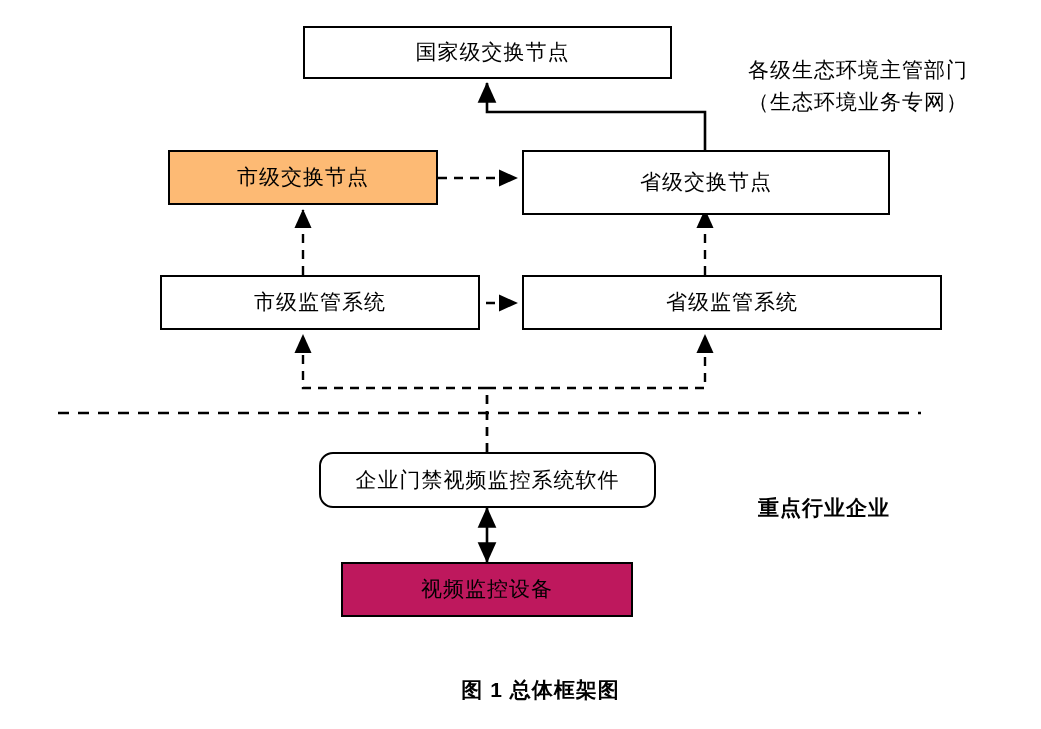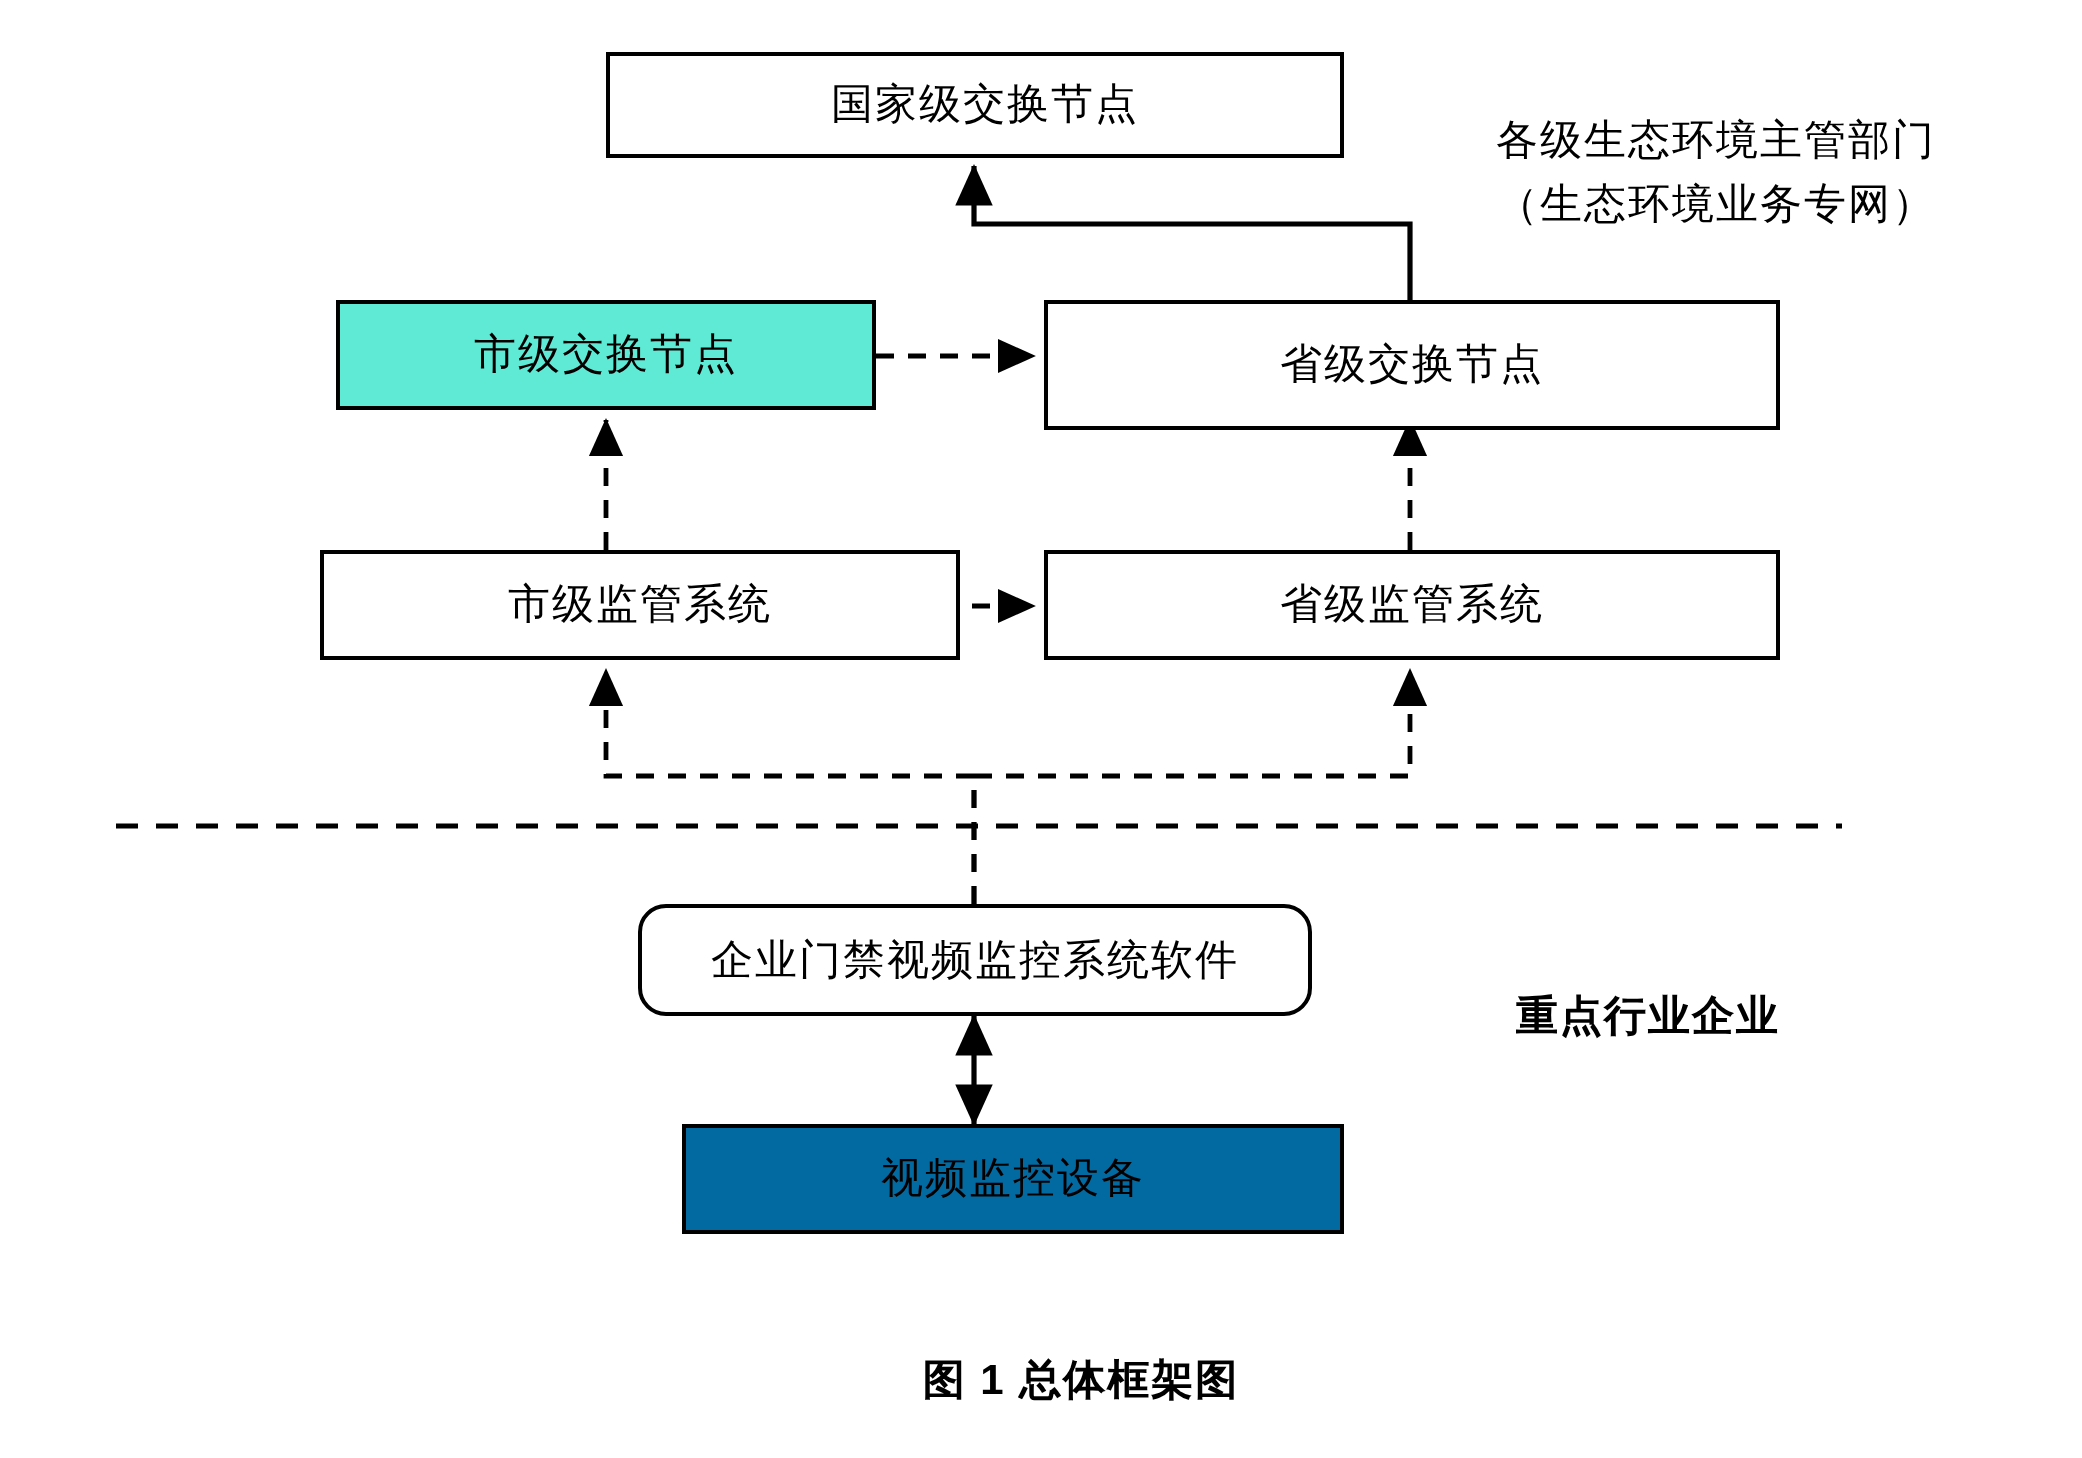--- a/index.html
+++ b/index.html
@@ -88,36 +88,36 @@
         <polyline points="487,452 487,388 705,388 705,335" fill="none" stroke="#000000" stroke-width="2.4" stroke-dasharray="9 7" marker-end="url(#arrow-end)"></polyline>
         <polyline points="487,508 487,562" fill="none" stroke="#000000" stroke-width="2.6" marker-end="url(#arrow-end)" marker-start="url(#arrow-start)"></polyline>
       </g>
     <line id="divider-line" stroke="#000000" stroke-width="2.4" stroke-dasharray="11 9" x1="58" y1="413" x2="921" y2="413"></line>
   </svg>
 
   <div id="nodes-layer">
       <div class="node-box" style="left: 303px; top: 26px; width: 369px; height: 53px; border-color: rgb(0, 0, 0); background: rgb(255, 255, 255); padding-left: 10px;">
         <span class="node-label">国家级交换节点</span>
       </div>
-      <div class="node-box" style="left: 168px; top: 150px; width: 270px; height: 55px; border-color: rgb(0, 0, 0); background: #5eead4;">
+      <div class="node-box" style="left: 168px; top: 150px; width: 270px; height: 55px; border-color: rgb(0, 0, 0); background: #fdba74;">
         <span class="node-label">市级交换节点</span>
       </div>
       <div class="node-box" style="left: 522px; top: 150px; width: 368px; height: 65px; border-color: rgb(0, 0, 0); background: rgb(255, 255, 255);">
         <span class="node-label">省级交换节点</span>
       </div>
       <div class="node-box" style="left: 160px; top: 275px; width: 320px; height: 55px; border-color: rgb(0, 0, 0); background: rgb(255, 255, 255);">
         <span class="node-label">市级监管系统</span>
       </div>
-      <div class="node-box" style="left: 522px; top: 275px; width: 368px; height: 55px; border-color: rgb(0, 0, 0); background: rgb(255, 255, 255);">
+      <div class="node-box" style="left: 522px; top: 275px; width: 420px; height: 55px; border-color: rgb(0, 0, 0); background: rgb(255, 255, 255);">
         <span class="node-label">省级监管系统</span>
       </div>
       <div class="node-box" style="left: 319px; top: 452px; width: 337px; height: 56px; border-color: rgb(0, 0, 0); background: rgb(255, 255, 255); border-radius: 14px;">
         <span class="node-label">企业门禁视频监控系统软件</span>
       </div>
-      <div class="node-box" style="left: 341px; top: 562px; width: 331px; height: 55px; border-color: rgb(0, 0, 0); background: #0369a1;">
+      <div class="node-box" style="left: 341px; top: 562px; width: 292px; height: 55px; border-color: rgb(0, 0, 0); background: #be185d;">
         <span class="node-label">视频监控设备</span>
       </div>
     </div>
   <div id="zones-layer">
       <div class="zone-label" style="left: 748px; top: 54px;">
         <div>各级生态环境主管部门</div>
         <div>（生态环境业务专网）</div>
       </div>
       <div class="zone-label" style="left: 758px; top: 492px; font-weight: bold;">
         <div>重点行业企业</div>

